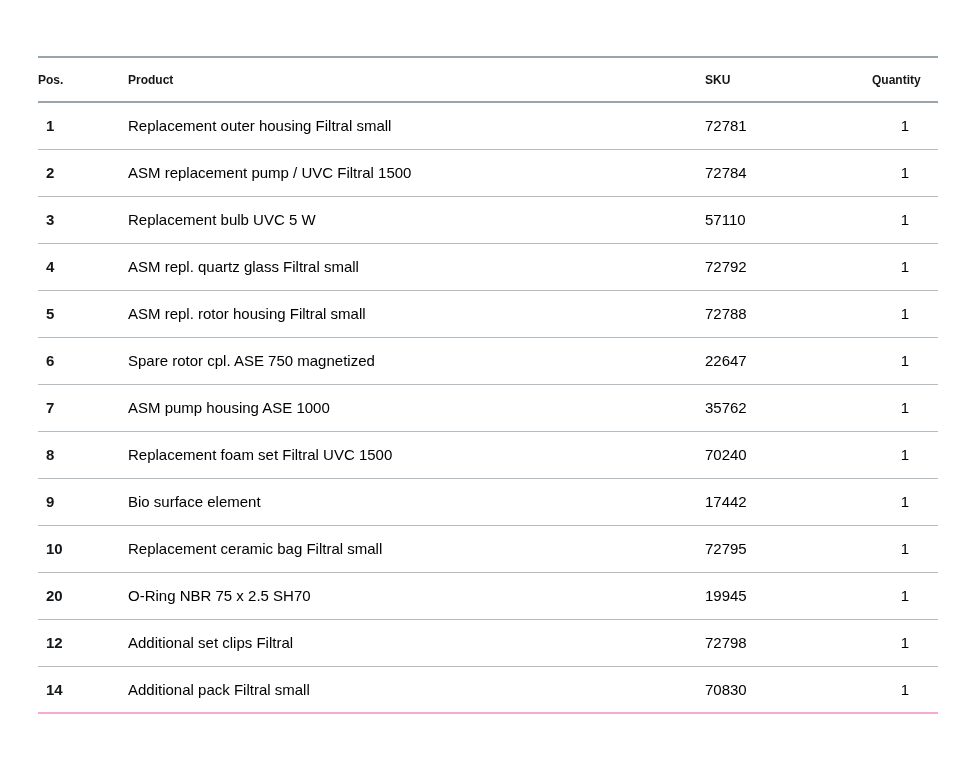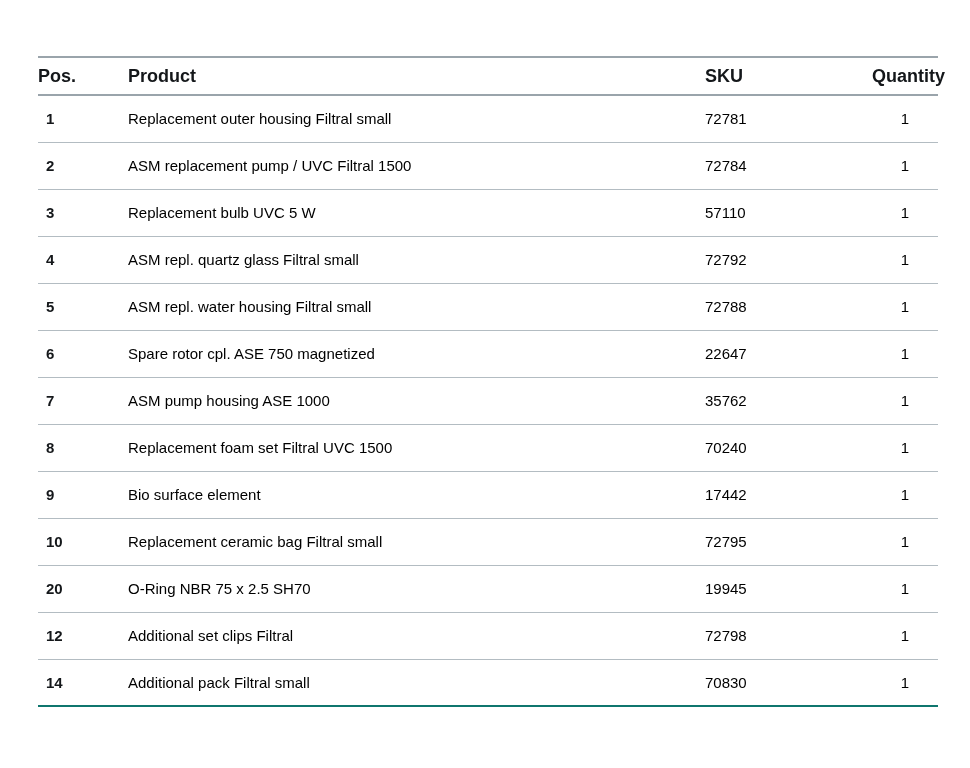--- a/index.html
+++ b/index.html
@@ -22,42 +22,42 @@
     border-collapse: collapse;
     table-layout: fixed;
     border-top: 2px solid #9aa4ab;
   }
   col.col-pos     { width: 90px; }
   col.col-product { width: 577px; }
   col.col-sku     { width: 167px; }
   col.col-qty     { width: 66px; }
 
   thead th {
-    height: 38px;
-    font-size: 18px;
+    height: 45px;
+    font-size: 12px;
     font-weight: 700;
     color: #14171a;
     text-align: left;
     vertical-align: middle;
     border-bottom: 2px solid #9aa4ab;
     white-space: nowrap;
   }
   thead th.qty-h { text-align: left; }
 
   tbody td {
     height: 47px;
     font-size: 15px;
     font-weight: 400;
     color: #000000;
     vertical-align: middle;
     border-bottom: 1px solid #b3bcc2;
     white-space: nowrap;
     overflow: hidden;
   }
-  tbody tr:last-child td { border-bottom: 2px solid #0f766e; }
+  tbody tr:last-child td { border-bottom: 2px solid #f9a8d4; }
 
   td.pos {
     font-weight: 700;
     color: #14171a;
     padding-left: 8px;
   }
   td.product { }
   td.sku { }
   td.qty { text-align: center; }
 </style>
@@ -105,21 +105,21 @@
 
         <tr>
           <td class="pos">4</td>
           <td class="product">ASM repl. quartz glass Filtral small</td>
           <td class="sku">72792</td>
           <td class="qty">1</td>
         </tr>
 
         <tr>
           <td class="pos">5</td>
-          <td class="product">ASM repl. water housing Filtral small</td>
+          <td class="product">ASM repl. rotor housing Filtral small</td>
           <td class="sku">72788</td>
           <td class="qty">1</td>
         </tr>
 
         <tr>
           <td class="pos">6</td>
           <td class="product">Spare rotor cpl. ASE 750 magnetized</td>
           <td class="sku">22647</td>
           <td class="qty">1</td>
         </tr>

